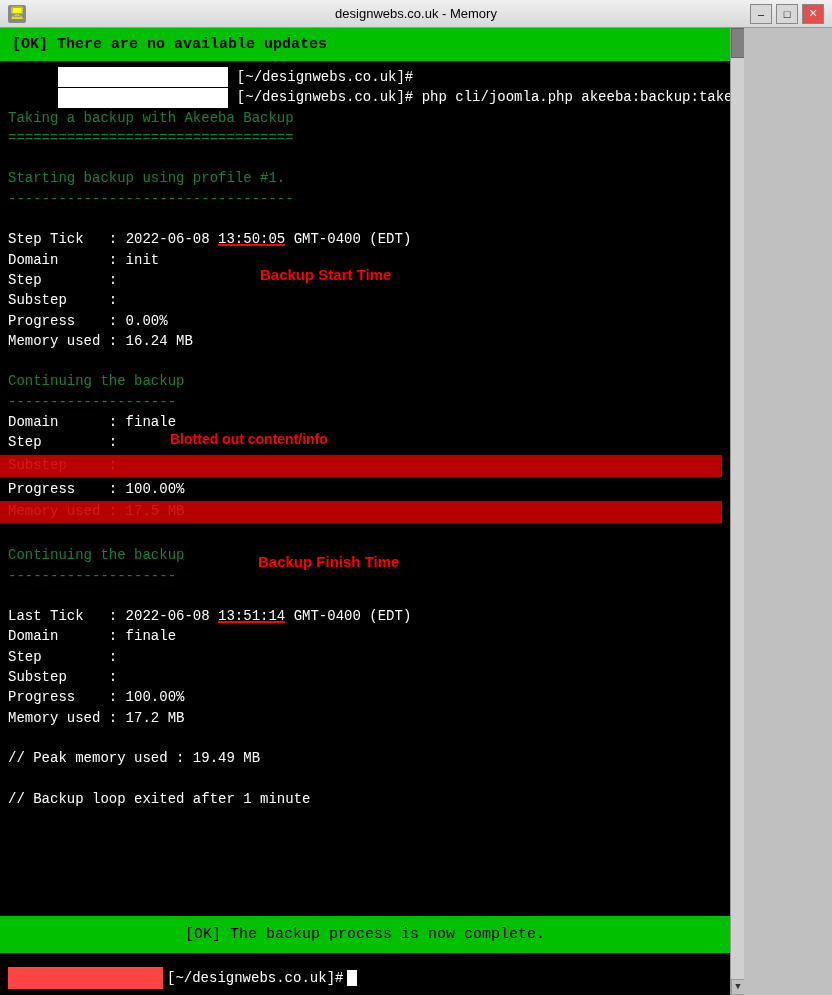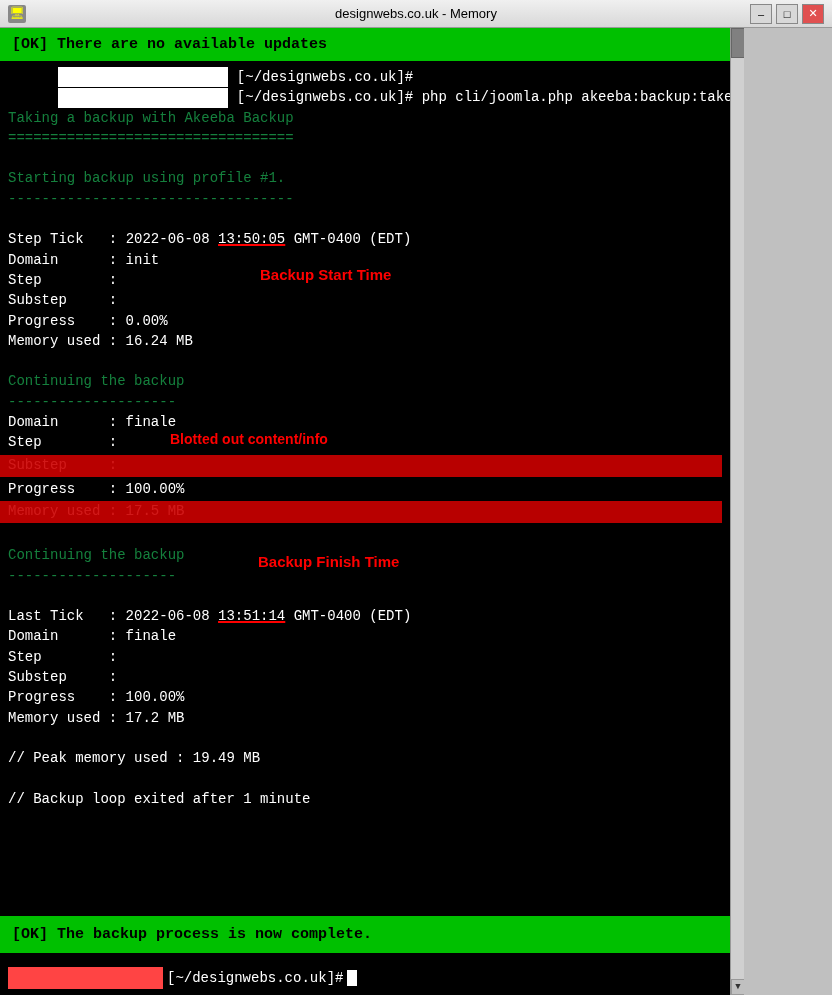--- a/index.html
+++ b/index.html
@@ -146,22 +146,23 @@
       vertical-align: middle;
     }
 
     
     .green-bar-bottom {
       background: #00c000;
       padding: 10px 12px;
       color: #000;
       font-size: 15px;
       font-family: 'Courier New', Courier, monospace;
-      font-weight: bold;
+      font-weight: normal;
       margin-top: 4px;
+      text-align: center;
     }
 
     
     .bottom-prompt {
       background: #000;
       padding: 6px 8px;
       display: flex;
       align-items: center;
       gap: 4px;
     }

